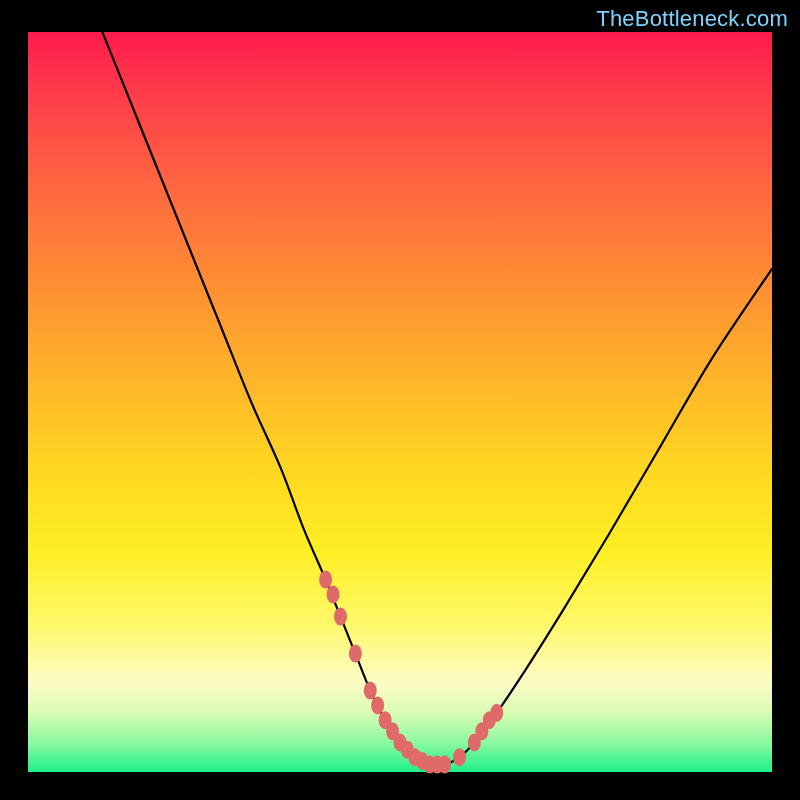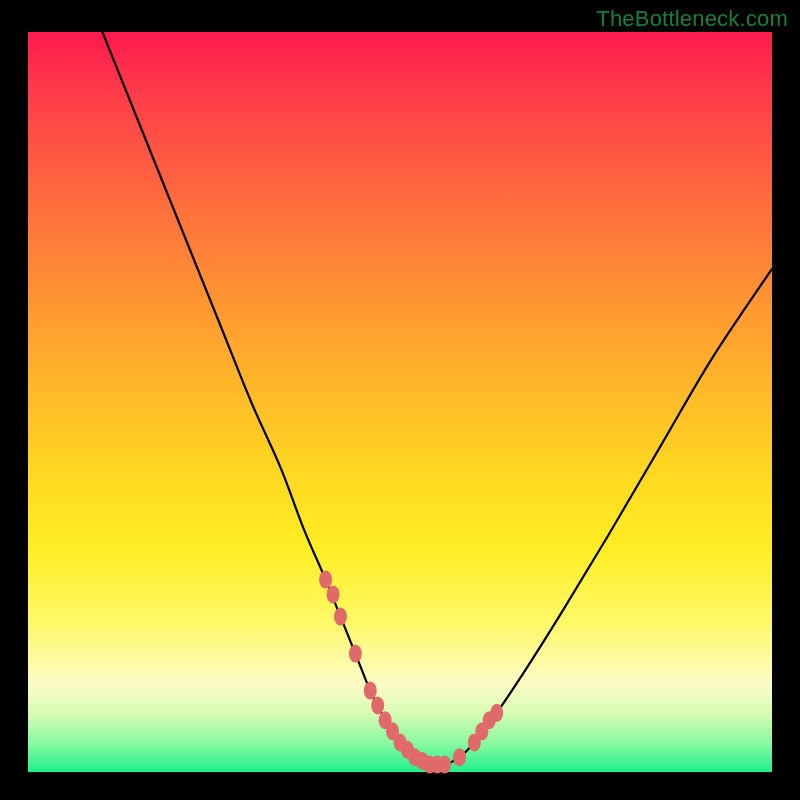--- a/index.html
+++ b/index.html
@@ -14,21 +14,21 @@
   .frame {
     position: relative;
     width: 800px;
     height: 800px;
     background: #000;
   }
   .watermark {
     position: absolute;
     top: 6px;
     right: 12px;
-    color: #15803d;
+    color: #7dd3fc;
     font-size: 22px;
     font-weight: 500;
     letter-spacing: 0.2px;
     z-index: 10;
   }
   .plot-area {
     position: absolute;
     left: 28px;
     top: 32px;
     width: 744px;

